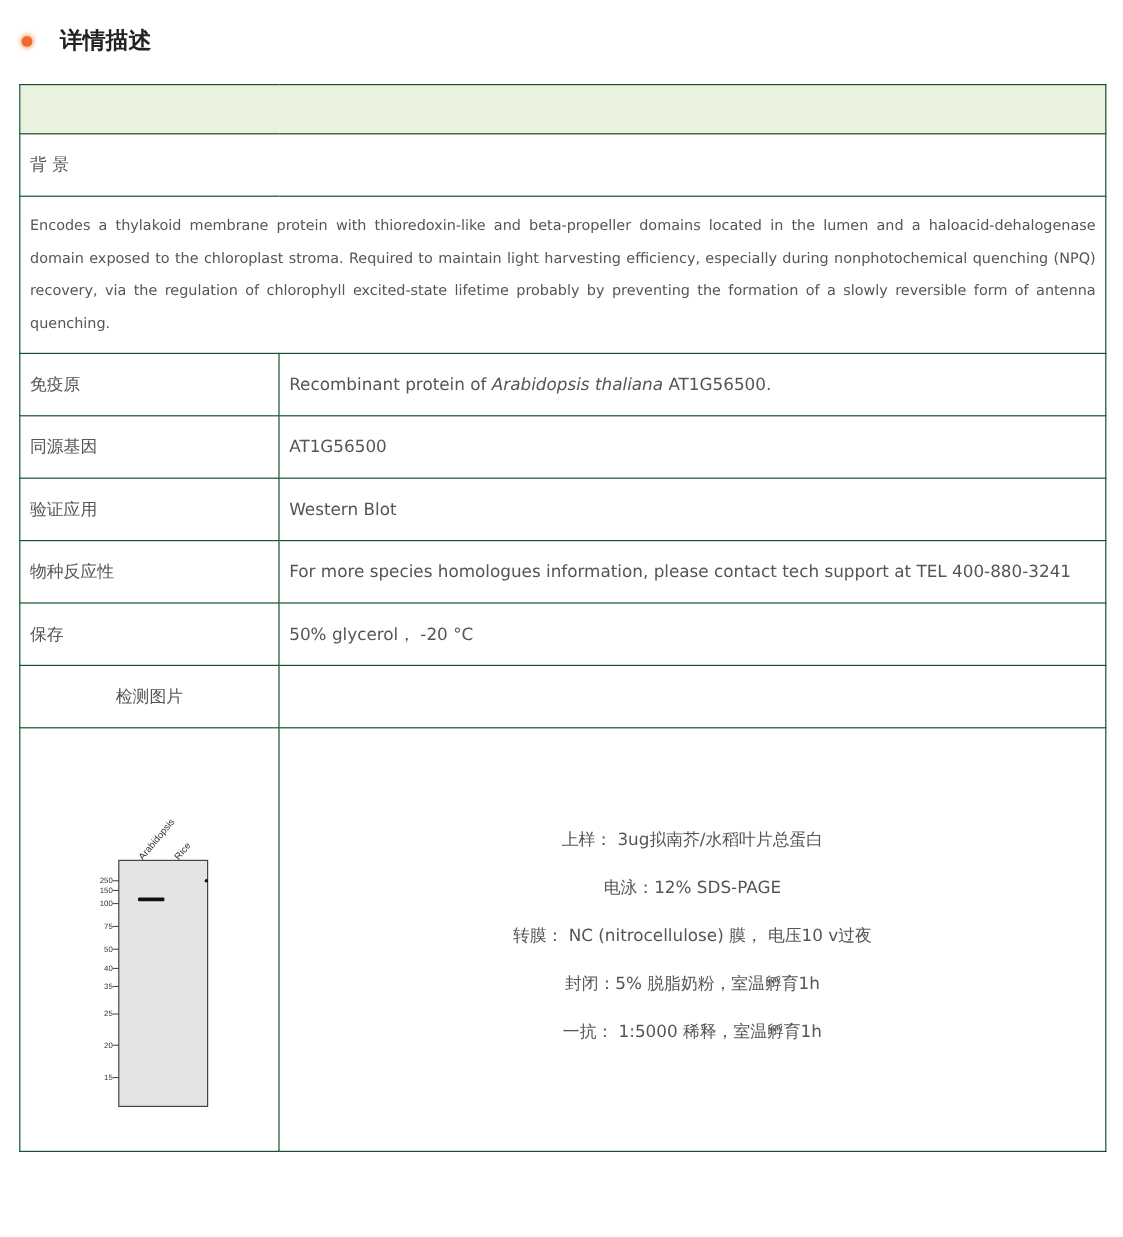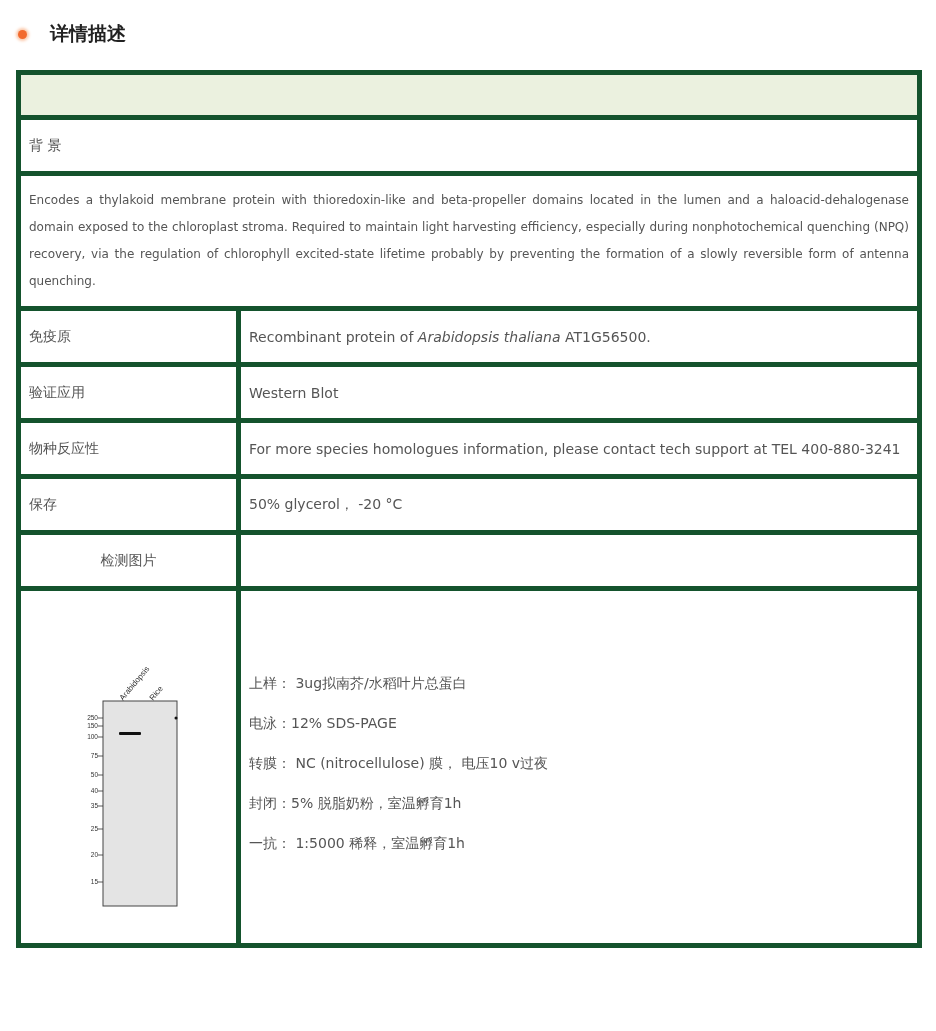--- a/index.html
+++ b/index.html
@@ -1,20 +1,20 @@
 <!DOCTYPE html>
 <html><head>
 <meta charset="utf-8">
 <style>
   body { margin:0; background:#fff; width:936px; height:1031px; font-family:"DejaVu Sans","Liberation Sans",sans-serif; color:#555; }
   .header { position:absolute; top:18px; left:16px; height:32px; display:flex; align-items:center; }
   .dot { width:9px; height:9px; border-radius:50%; background:#f26a2e; box-shadow:0 0 3px 2px #fbc7a8; margin-left:2px; }
   .title { margin-left:23px; font-size:19px; font-weight:bold; color:#222; }
   table { position:absolute; left:16px; top:70px; width:906px; border-collapse:collapse; font-size:14px; }
-  td { border:5px solid #14532d; padding:0 8px; vertical-align:middle; }
+  td { border:1px solid #14532d; padding:0 8px; vertical-align:middle; }
   .green td { background:#ebf1df; height:40px; }
   .lab { width:199px; height:51px; }
   .full { height:51px; }
   .desc { line-height:27px; padding:11px 8px; text-align:justify; font-size:12px; }
   .center { text-align:center; }
   .wb-cell { height:352px; position:relative; }
   .wb { position:absolute; left:60px; top:58px; width:140px; height:260px; }
   .info p { margin:0 0 22px 0; font-size:14px; }
 </style>
 </head>
@@ -32,20 +32,24 @@
       </tr>
   <tr>
     <td colspan="2" class="full">背 景</td>
   </tr>
   <tr>
     <td colspan="2" class="desc">Encodes a thylakoid membrane protein with thioredoxin-like and beta-propeller domains located in the lumen and a haloacid-dehalogenase domain exposed to the chloroplast stroma. Required to maintain light harvesting efficiency, especially during nonphotochemical quenching (NPQ) recovery, via the regulation of chlorophyll excited-state lifetime probably by preventing the formation of a slowly reversible form of antenna quenching.</td>
   </tr>
   <tr>
     <td class="lab">免疫原</td>
     <td><span>Recombinant protein of </span><i>Arabidopsis thaliana</i><span> AT1G56500.</span></td>
+  </tr>
+  <tr>
+    <td class="lab">同源基因</td>
+    <td>AT1G56500</td>
   </tr>
   <tr>
     <td class="lab">验证应用</td>
     <td>Western Blot</td>
   </tr>
   <tr>
     <td class="lab">物种反应性</td>
     <td>For more species homologues information, please contact tech support at TEL 400-880-3241</td>
   </tr>
   <tr>
@@ -83,21 +87,21 @@
               <line x1="17" y1="107" x2="22" y2="107"></line>
           <line x1="17" y1="126" x2="22" y2="126"></line>
               <line x1="17" y1="142" x2="22" y2="142"></line>
           <line x1="17" y1="157" x2="22" y2="157"></line>
               <line x1="17" y1="180" x2="22" y2="180"></line>
           <line x1="17" y1="206" x2="22" y2="206"></line>
               <line x1="17" y1="233" x2="22" y2="233"></line>
         </g>
       </svg>
     </td>
-    <td class="info" style="padding-top:16px;">
+    <td class="info" style="padding-top:16px;text-align:center;">
       <p>上样： 3ug拟南芥/水稻叶片总蛋白</p>
       <p>电泳：12% SDS-PAGE</p>
       <p>转膜： NC (nitrocellulose) 膜， 电压10 v过夜</p>
       <p>封闭：5% 脱脂奶粉，室温孵育1h</p>
       <p>一抗： 1:5000 稀释，室温孵育1h</p>
     </td>
   </tr>
 </tbody>
   </table>
 

